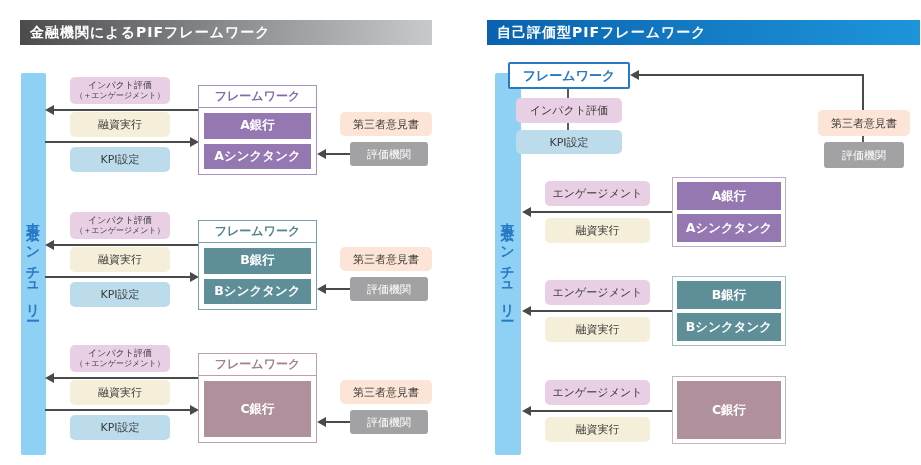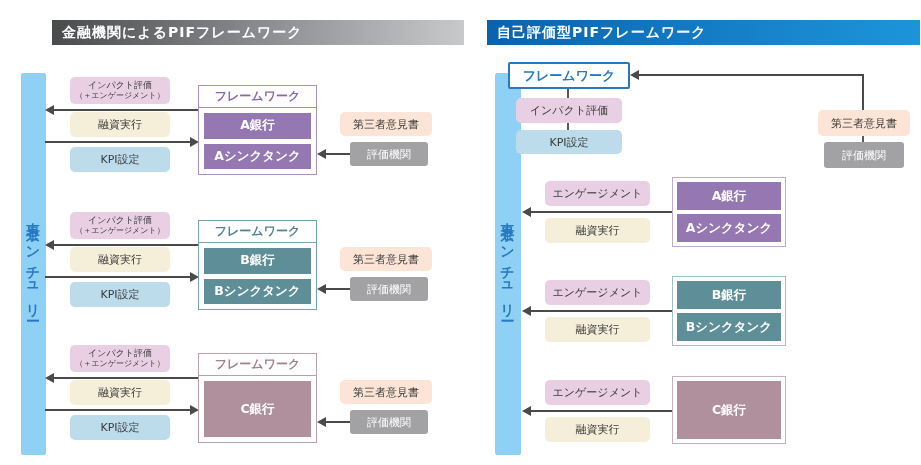--- a/index.html
+++ b/index.html
@@ -1,19 +1,19 @@
 <!DOCTYPE html>
 <html><head>
 <meta charset="utf-8">
 <style>
   html,body{margin:0;padding:0;background:#ffffff;}
   body{width:921px;height:465px;position:relative;font-family:"DejaVu Sans","Liberation Sans",sans-serif;color:#3a3a3a;overflow:hidden;}
   .abs{position:absolute;box-sizing:border-box;}
   .title{height:25px;line-height:25px;padding-left:10px;color:#ffffff;font-size:14px;font-weight:bold;letter-spacing:1px;}
-  .title-gray{background:linear-gradient(90deg,#4a4b4d 0%,#8f9194 55%,#c7c9cb 100%);margin-left:32px;}
+  .title-gray{background:linear-gradient(90deg,#4a4b4d 0%,#8f9194 55%,#c7c9cb 100%);}
   .title-blue{background:linear-gradient(90deg,#0a62ae 0%,#1d95da 100%);}
   .vbar{display:flex;align-items:center;justify-content:center;border-radius:2px;z-index:0;}
   .vbar span{writing-mode:vertical-rl;text-orientation:upright;font-size:14px;font-weight:600;letter-spacing:3px;}
   .sbox{display:flex;align-items:center;justify-content:center;font-size:11px;border-radius:5px;z-index:2;}
   .impact{flex-direction:column;line-height:1.25;}
   .impact .l1{font-size:9px;}
   .impact .l2{font-size:8px;font-family:Liberation Serif, serif;}
   .eval{color:#ffffff;border-radius:3px;}
   .hline{height:2px;background:#4a4a4a;z-index:1;}
   .vline{width:2px;background:#4a4a4a;z-index:1;}

